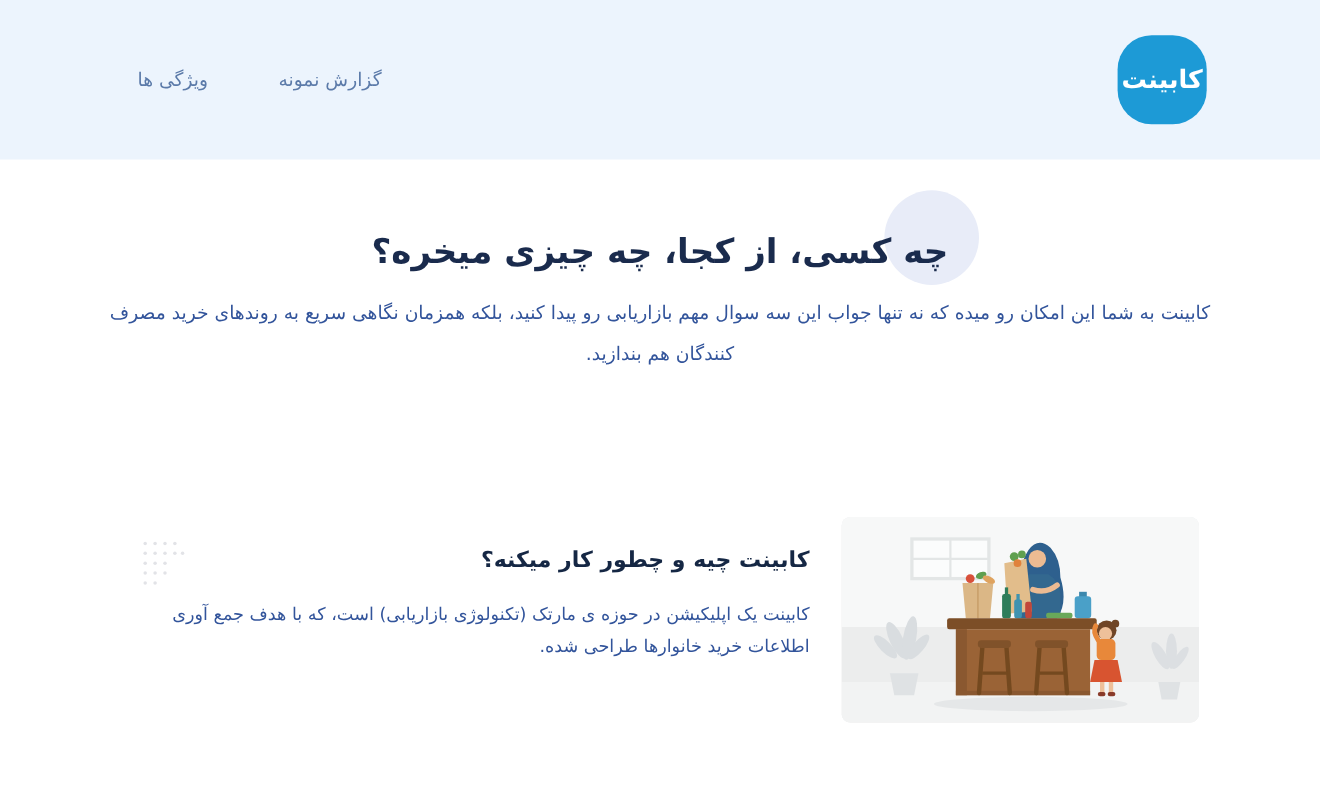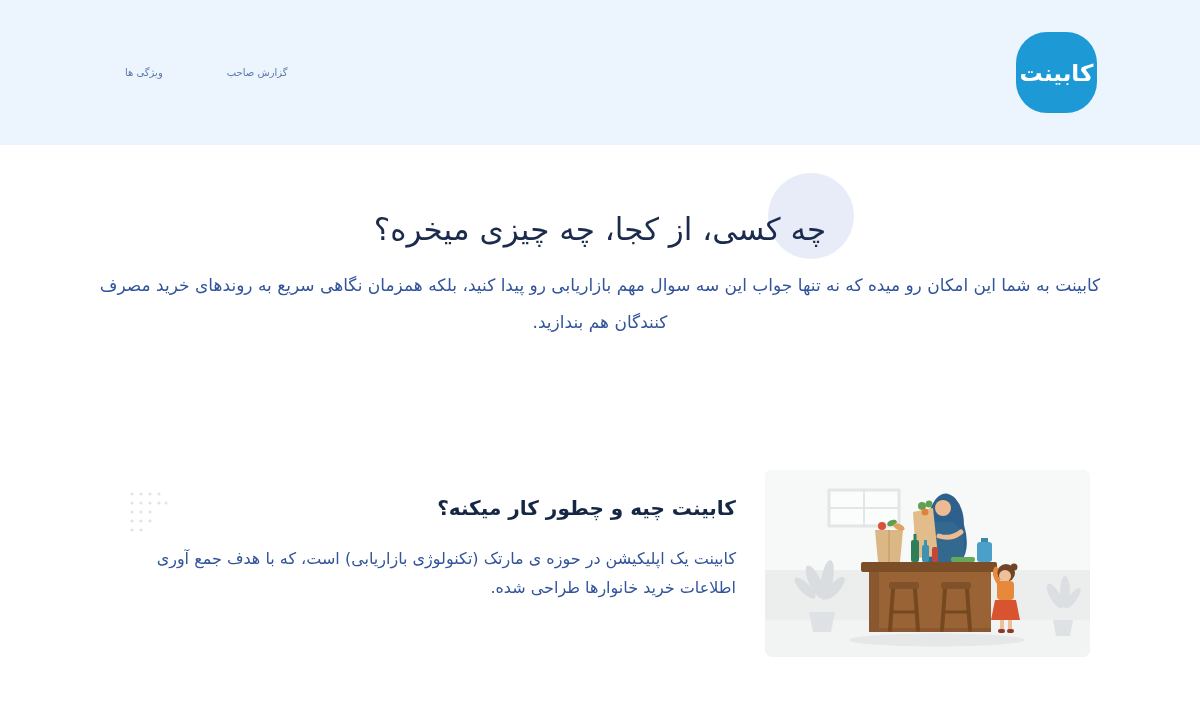--- a/index.html
+++ b/index.html
@@ -18,33 +18,33 @@
     padding: 0 103px 0 125px;
   }
   .logo {
     width: 81px; height: 81px; background: #1d9ad6; border-radius: 31px;
     display: flex; align-items: center; justify-content: center;
     text-decoration: none; cursor: pointer;
   }
   .logo span { color: #ffffff; font-size: 23px; font-weight: 700; }
   .nav { display: flex; gap: 64px; align-items: center; }
   .nav a {
-    color: #5b7aa9; font-size: 10px; text-decoration: none; cursor: pointer;
+    color: #5b7aa9; font-size: 17px; text-decoration: none; cursor: pointer;
   }
 
   
   .hero { padding-top: 66px; text-align: center; }
   .hero-title-wrap { position: relative; display: inline-block; }
   .hero-circle {
     position: absolute; top: -38px; right: -28px; width: 86px; height: 86px;
     border-radius: 50%; background: #e8ecf8; z-index: 0;
   }
   .hero h1 {
     position: relative; z-index: 1;
-    color: #1a2b4d; font-size: 31px; font-weight: 400; letter-spacing: 0;
+    color: #1a2b4d; font-size: 31px; font-weight: 700; letter-spacing: 0;
   }
   .hero-desc {
     position: relative; z-index: 1;
     max-width: 1015px; margin: 20px auto 0;
     color: #32549b; font-size: 17px; line-height: 2.15; text-align: center;
   }
 
   
   .about {
     margin-top: 130px;
@@ -74,21 +74,21 @@
 </head>
 <body>
 
 <div class="page">
 
   <header class="header">
     <a class="logo">
       <span>کابینت</span>
     </a>
     <nav class="nav">
-      <a>گزارش صاحب</a>
+      <a>گزارش نمونه</a>
       <a>ویژگی ها</a>
     </nav>
   </header>
 
   <main>
 
     <section class="hero">
       <div class="hero-title-wrap">
         <span class="hero-circle"></span>
         <h1>چه کسی، از کجا، چه چیزی میخره؟</h1>

